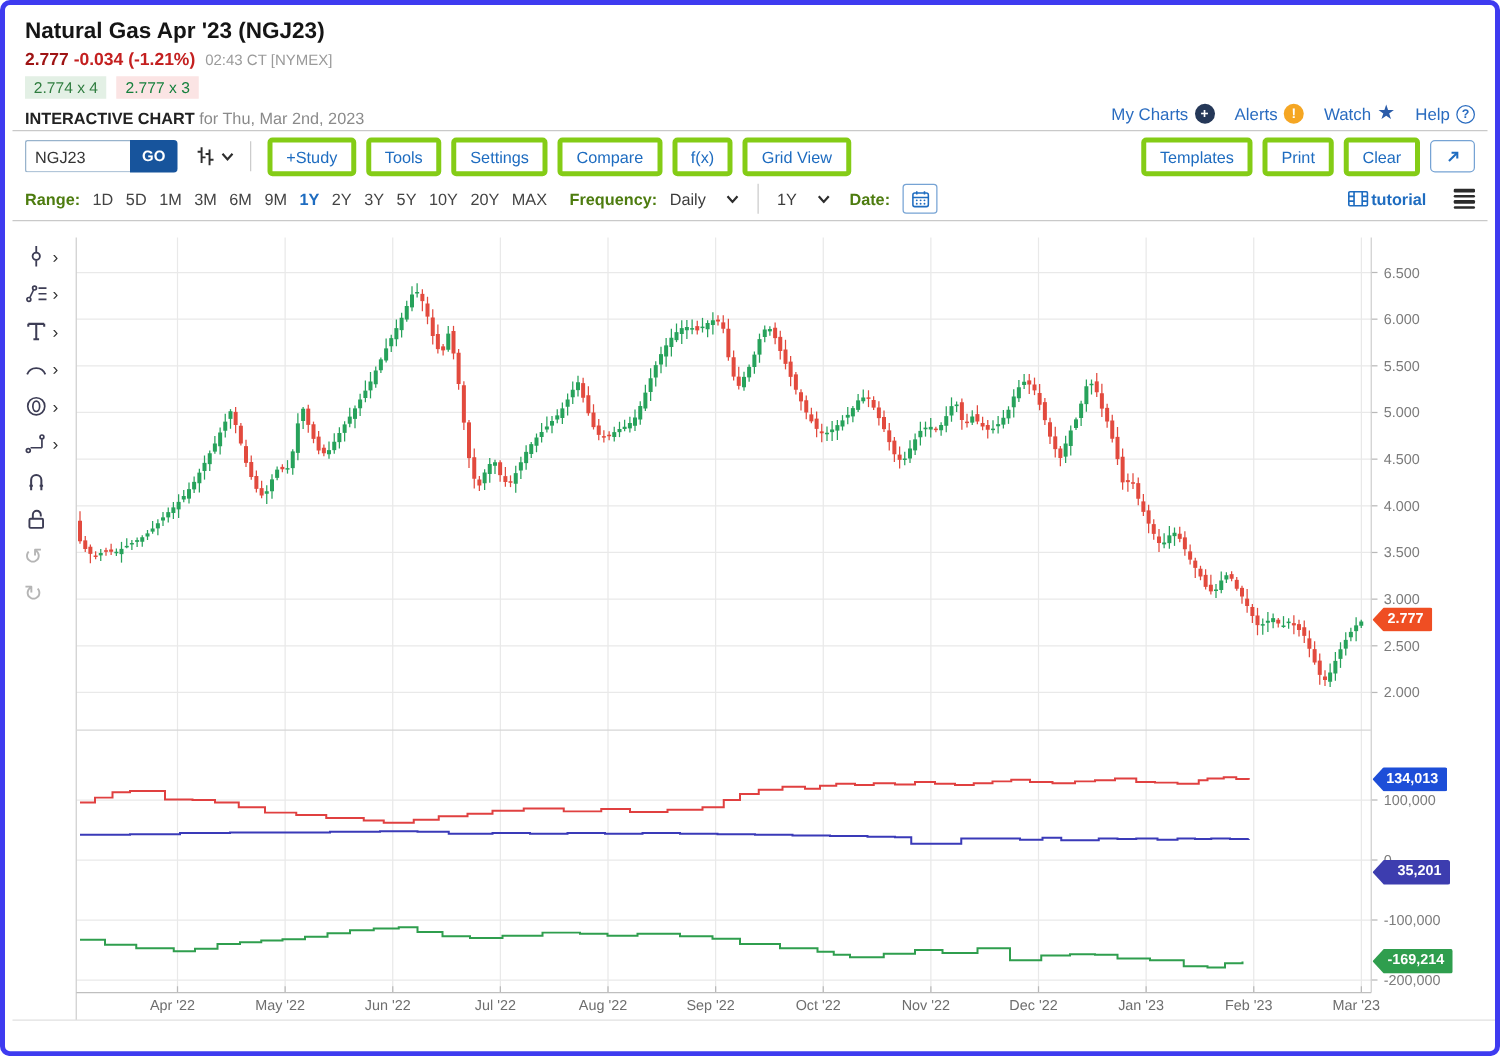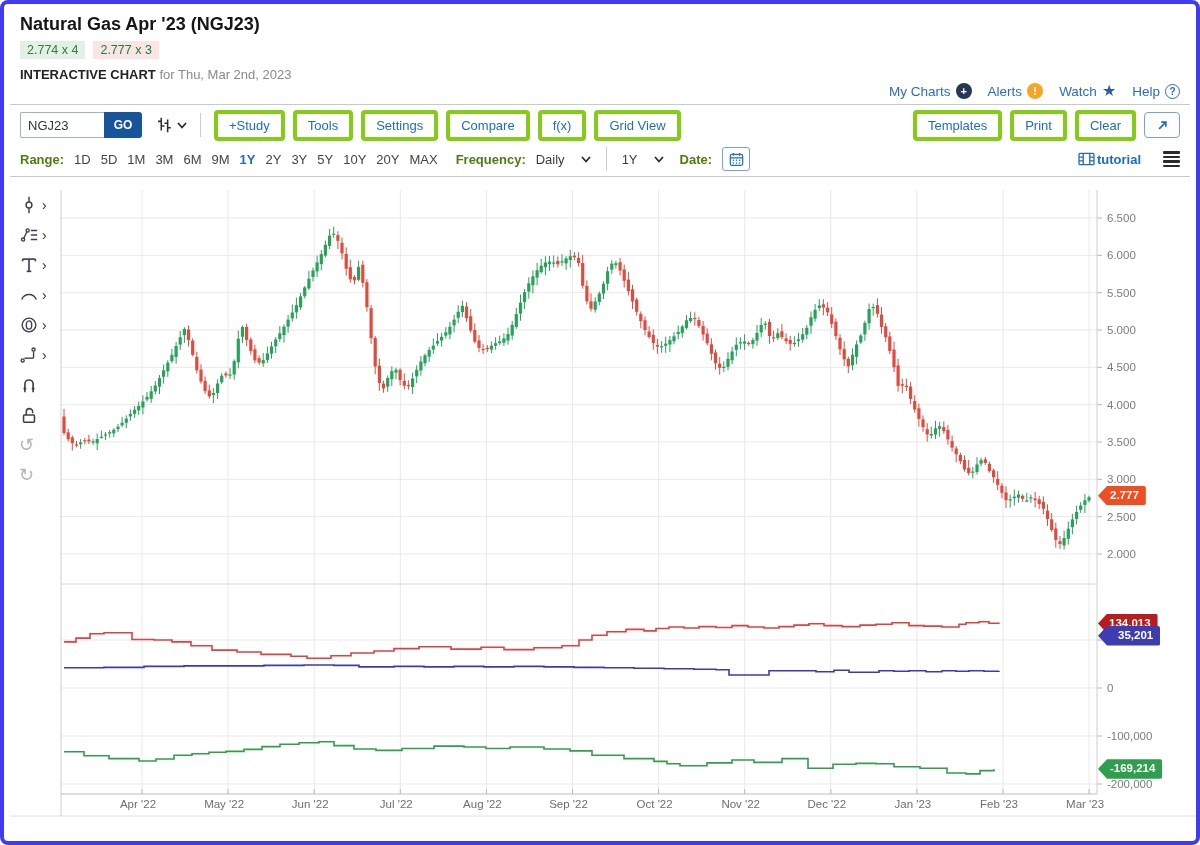--- a/index.html
+++ b/index.html
@@ -62,20 +62,25 @@
   #chart-svg { position:absolute; left:0; top:0; width:1200px; height:845px; }
   .axis-badge { position:absolute; color:#fff; font-weight:bold; font-size:11.5px; line-height:1; padding:4px 7px 4px 12px; clip-path:polygon(0 50%, 9px 0, 100% 0, 100% 100%, 9px 100%); border-radius:2px; white-space:nowrap; }
 </style>
 </head>
 <body>
 
 <div class="frame">
 
   <div class="hdr">
     <div class="title">Natural Gas Apr '23 (NGJ23)</div>
+    <div class="price-row">
+      <span class="last-price">2.777</span>
+      <span class="change">-0.034 (-1.21%)</span>
+      <span class="time">02:43 CT [NYMEX]</span>
+    </div>
     <div class="quote-row">
       <span class="bid-badge">2.774 x 4</span>
       <span class="ask-badge">2.777 x 3</span>
     </div>
     <div class="ic-row">
       <span class="ic-label">INTERACTIVE CHART</span>
       <span>for Thu, Mar 2nd, 2023</span>
     </div>
   </div>
 
@@ -880,17 +885,17 @@
       <line x1="1080.9" y1="489.8" x2="1080.9" y2="508.9" stroke="#27a25b" stroke-width="1"></line>
       <rect x="1079.3" y="496.3" width="3.2" height="4.6" fill="#27a25b"></rect>
       <line x1="1085.0" y1="491.7" x2="1085.0" y2="498.4" stroke="#27a25b" stroke-width="1"></line>
       <rect x="1083.4" y="493.2" width="3.2" height="3.4" fill="#27a25b"></rect>
       <path d="M 60 637.9 H 72 V 634.1 H 86 V 629.8 H 100 V 628.8 H 128 V 635.5 H 150 V 636.0 H 168 V 637.9 H 187 V 641.8 H 208 V 646.1 H 233 V 648.0 H 257 V 650.4 H 287 V 652.3 H 303 V 654.2 H 327 V 651.8 H 347 V 649.0 H 370 V 647.0 H 390 V 644.6 H 415 V 642.7 H 447 V 645.1 H 477 V 643.2 H 500 V 645.6 H 530 V 643.7 H 558 V 641.8 H 575 V 636.0 H 588 V 631.2 H 603 V 627.8 H 622 V 625.4 H 640 V 626.9 H 652 V 624.5 H 665 V 623.0 H 680 V 624.0 H 695 V 622.6 H 712 V 623.5 H 728 V 621.6 H 744 V 623.0 H 760 V 624.0 H 775 V 622.6 H 790 V 621.1 H 805 V 619.7 H 820 V 621.6 H 838 V 622.6 H 856 V 621.1 H 872 V 620.2 H 888 V 618.7 H 905 V 621.6 H 920 V 622.1 H 938 V 623.0 H 955 V 620.2 H 962 V 618.7 H 975 V 617.8 H 985 V 619.2 H 995 V 619.7" stroke="#e04040" stroke-width="1.6" fill="none"></path>
       <path d="M 60 663.8 H 100 V 663.4 H 140 V 662.4 H 180 V 661.9 H 220 V 661.9 H 260 V 661.4 H 300 V 661.0 H 330 V 661.4 H 355 V 662.9 H 390 V 662.4 H 420 V 662.9 H 450 V 662.4 H 480 V 662.9 H 510 V 662.4 H 540 V 662.9 H 570 V 663.4 H 600 V 663.8 H 630 V 664.3 H 660 V 664.8 H 690 V 665.3 H 712 V 665.8 H 725 V 671.0 H 748 V 671.0 H 765 V 666.7 H 790 V 666.7 H 812 V 667.7 H 830 V 666.2 H 845 V 668.2 H 860 V 668.2 H 875 V 666.7 H 890 V 667.2 H 905 V 666.7 H 922 V 667.7 H 938 V 666.7 H 952 V 667.2 H 965 V 666.7 H 980 V 667.2 H 995 V 667.1" stroke="#3a3ab8" stroke-width="1.6" fill="none"></path>
       <path d="M 60 747.8 H 80 V 751.7 H 105 V 754.6 H 135 V 757.0 H 152 V 755.0 H 170 V 751.2 H 188 V 749.8 H 205 V 748.3 H 222 V 747.4 H 240 V 745.4 H 258 V 742.6 H 276 V 740.2 H 295 V 738.7 H 315 V 737.8 H 330 V 741.6 H 350 V 745.0 H 372 V 746.4 H 398 V 744.5 H 430 V 742.1 H 460 V 743.0 H 482 V 744.5 H 506 V 743.0 H 540 V 745.0 H 566 V 746.9 H 588 V 751.2 H 620 V 754.6 H 650 V 757.4 H 663 V 759.8 H 676 V 761.8 H 703 V 758.9 H 728 V 756.0 H 750 V 758.4 H 778 V 754.6 H 804 V 764.2 H 829 V 760.3 H 852 V 759.4 H 872 V 759.8 H 890 V 762.7 H 916 V 764.2 H 943 V 769.0 H 962 V 769.9 H 976 V 766.6 H 990 V 765.2" stroke="#2f9e4e" stroke-width="1.6" fill="none"></path>
     </svg>
 
   <div class="axis-badge" id="badge-price" style="top: 481.959px; left: 1094px; background: rgb(239, 78, 35);">2.777</div>
-  <div class="axis-badge" id="badge-red" style="top: 609.674px; left: 1094px; background: #b91c1c; padding-left: 11px;">134,013</div>
-  <div class="axis-badge" id="badge-blue" style="top: 622px; left: 1094px; background: rgb(61, 61, 175); padding-left: 20px;">35,201</div>
+  <div class="axis-badge" id="badge-red" style="top: 609.674px; left: 1094px; background: #1d4ed8; padding-left: 11px;">134,013</div>
+  <div class="axis-badge" id="badge-blue" style="top: 684px; left: 1094px; background: rgb(61, 61, 175); padding-left: 20px;">35,201</div>
   <div class="axis-badge" id="badge-green" style="top: 755.223px; left: 1094px; background: rgb(47, 158, 78);">-169,214</div>
 
 </div>
 
 </body></html>

